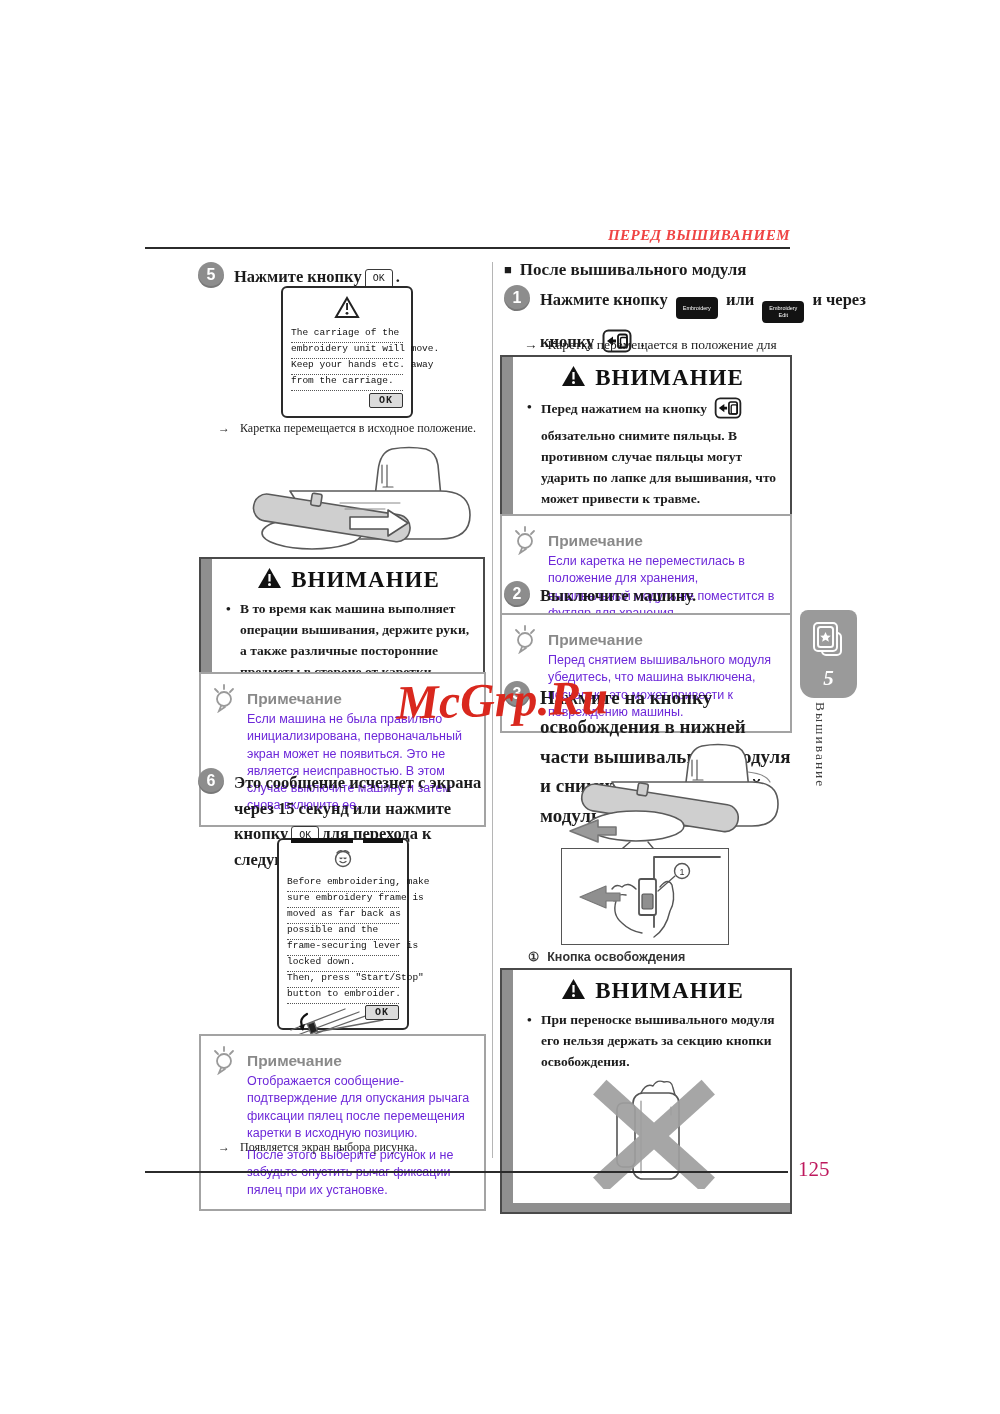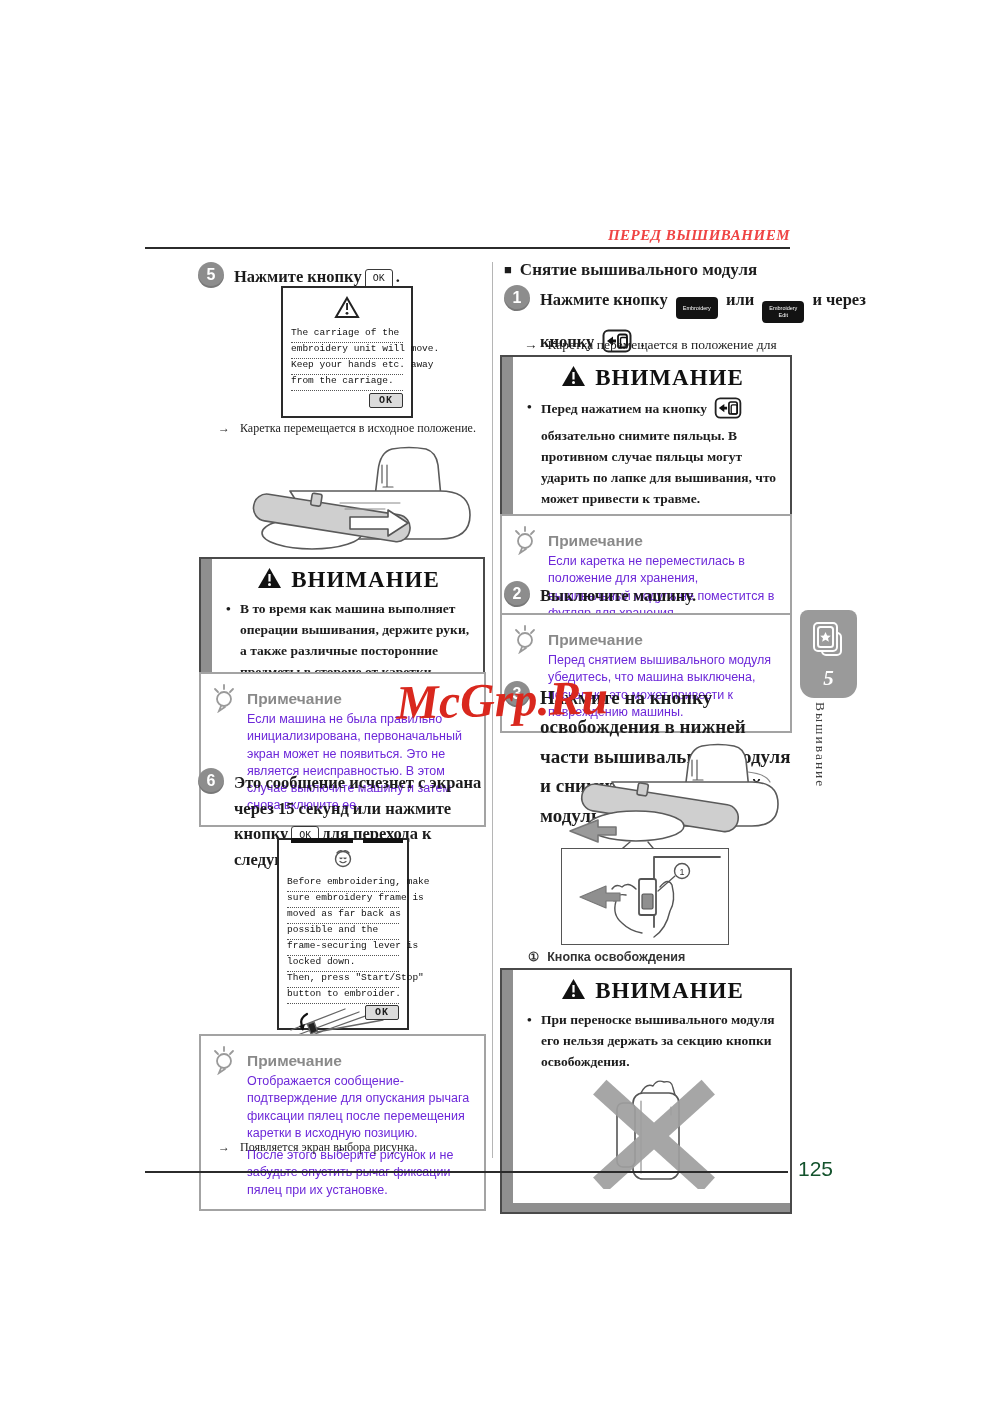--- a/index.html
+++ b/index.html
@@ -3,21 +3,21 @@
 <meta charset="utf-8">
 <style>
   html,body{margin:0;padding:0;background:#fff;}
   .page{position:relative;width:1000px;height:1414px;background:#ffffff;overflow:hidden;
         font-family:"Liberation Serif",serif;color:#1c1c1c;}
   .abs{position:absolute;}
 
   
   .hdr-title{font-style:italic;font-weight:bold;font-size:15px;letter-spacing:.5px;color:#ef4444;text-align:right;}
   .rule{border-top:2px solid #2b2b2b;height:0;}
-  .page-num{font-family:Liberation Sans, sans-serif;font-size:21px;color:#14532d;}
+  .page-num{font-family:Liberation Serif, serif;font-size:21px;color:#be185d;}
   .col-divider{width:1px;background:#b5b5b5;}
 
   
   .watermark{font-family:"Liberation Serif",serif;font-style:italic;font-weight:bold;
              font-size:48px;color:#d9281e;transform:rotate(-1.5deg);z-index:40;white-space:nowrap;}
 
   
   .step{display:flex;gap:10px;}
   .step-circle{flex:0 0 26px;width:26px;height:26px;border-radius:50%;background:#8d8d8d;
                color:#fff;font-family:"Liberation Sans",sans-serif;font-weight:bold;font-size:16px;
@@ -25,21 +25,21 @@
   .step-text{font-weight:bold;font-size:16.5px;line-height:1.55;padding-top:2px;}
   .ok-inline{display:inline-block;border:1.5px solid #3a3a3a;border-radius:3px;background:#fff;
              font-family:"Liberation Mono",monospace;font-weight:normal;font-size:10px;
              padding:1px 7px;vertical-align:1px;margin:0 3px;}
 
   
   .result{font-size:12px;color:#222;}
   .result .arr{margin-right:10px;}
 
   
-  .lcd{border:2px solid #2a2a2a;border-radius:0;background:#fff;padding:6px 8px 30px 8px;}
+  .lcd{border:2px solid #2a2a2a;border-radius:6px;background:#fff;padding:6px 8px 30px 8px;}
   .lcd-icon{text-align:center;margin:2px 0 4px 0;}
   .lcd-line{font-family:"Liberation Mono",monospace;font-size:9.5px;color:#111;
             border-bottom:1px dotted #555;height:15px;white-space:nowrap;overflow:visible;}
   .lcd-ok{position:absolute;right:8px;bottom:8px;border:1.5px solid #333;border-radius:2px;
           background:#dcdcdc;font-family:"Liberation Mono",monospace;font-weight:bold;font-size:10px;
           padding:1px 9px;letter-spacing:1px;}
   .lcd-tab{position:absolute;top:-2px;height:5px;background:#111;}
 
   
   .caution{border:2px solid #4a4a4a;background:#fff;}
@@ -201,21 +201,21 @@
     </span>
     <div class="note-title">Примечание</div>
     <div class="note-text">Отображается сообщение-подтверждение для опускания рычага фиксации пялец после перемещения каретки в исходную позицию.</div>
     <div class="note-text">После этого выберите рисунок и не забудьте опустить рычаг фиксации пялец при их установке.</div>
   </div>
 
   <div class="abs result" style="left:218px;top:1140px;width:280px;">
     <span class="arr">→</span><span>Появляется экран выбора рисунка.</span>
   </div>
 
-  <div class="abs section-title" style="left:504px;top:260px;width:290px;">Снятие вышивального модуля</div>
+  <div class="abs section-title" style="left:504px;top:260px;width:290px;">После вышивального модуля</div>
 
   <div class="abs step" style="left:504px;top:285px;width:296px;">
     <div class="step-circle">1</div>
     <div class="step-text">
       <div class="s1-line">
         <span>Нажмите кнопку</span>
         <span class="black-key">
             <span>Embroidery</span>
           </span>
         <span>или</span>

